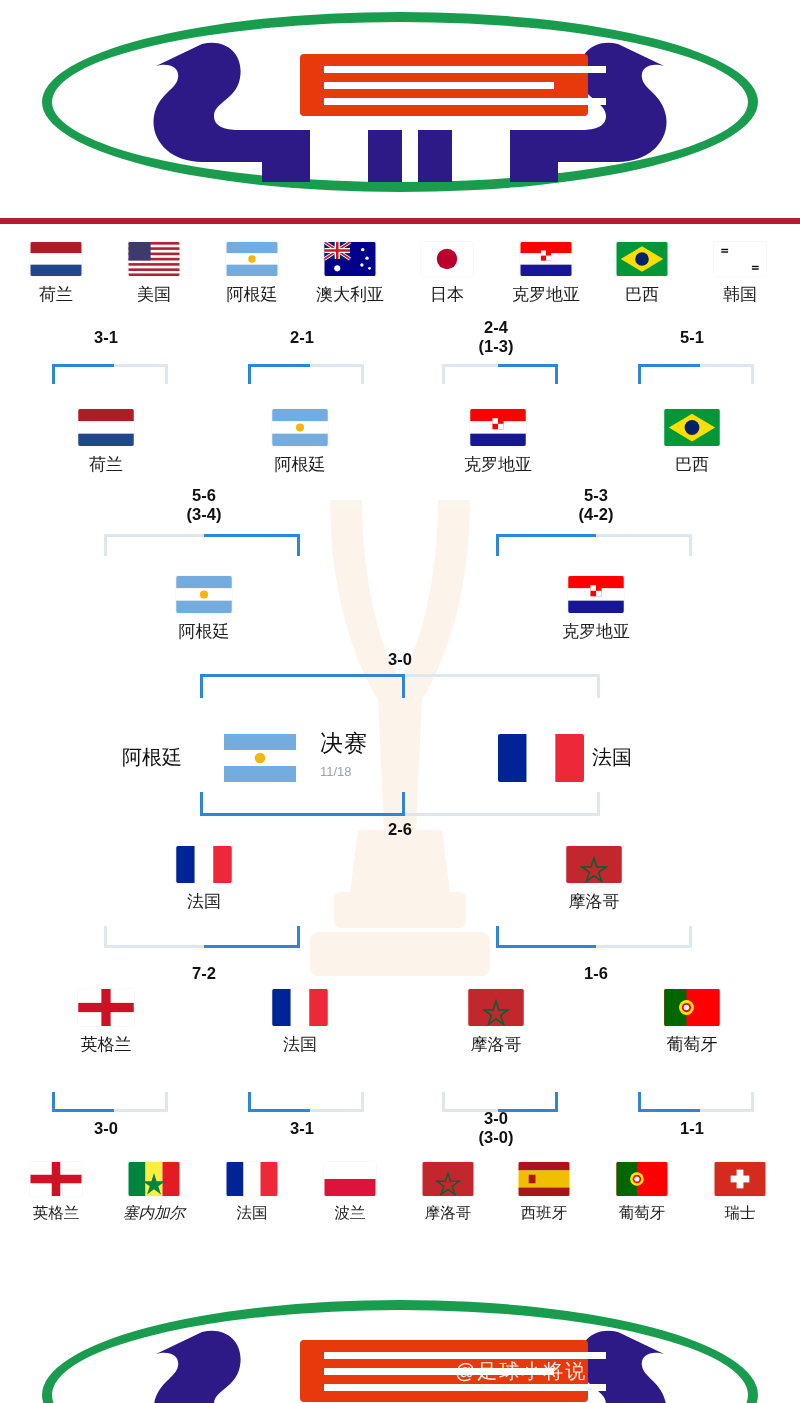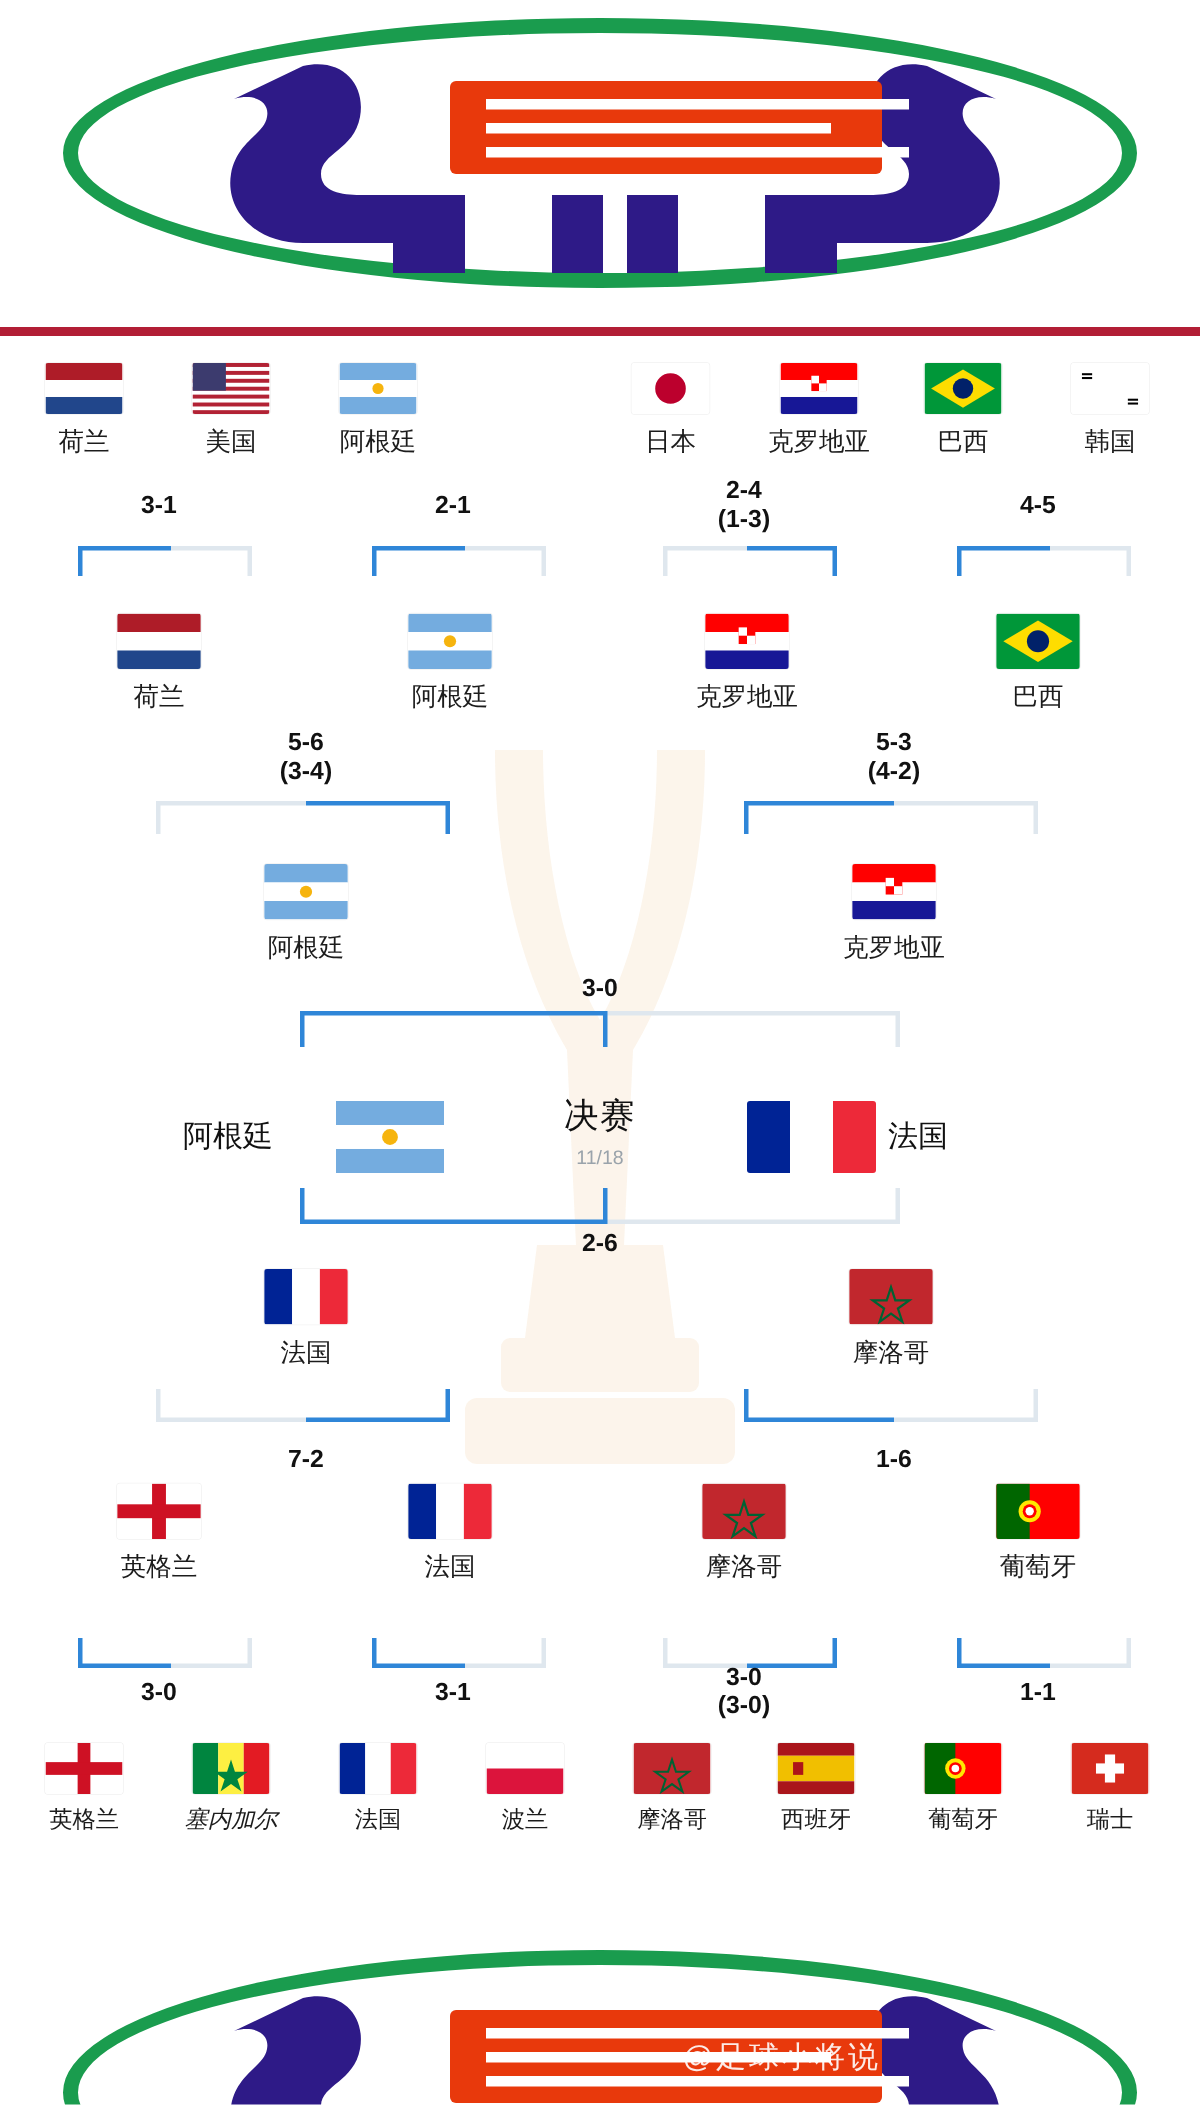--- a/index.html
+++ b/index.html
@@ -72,21 +72,21 @@
     position:absolute; text-align:center; font-weight:bold; font-size:16.5px;
     color:#111; line-height:1.16; white-space:nowrap;
   }
 
   .connector { position:absolute; }
   .conn-line { position:absolute; background:#2f86d8; }
   .conn-line.pale { background:#dfe7ee; }
 
   
   .final-label {
-    position:absolute; text-align:center; width:160px;
+    position:absolute; width:160px;
   }
   .final-label .t { font-size:23px; color:#111; font-weight:400; letter-spacing:1px; }
   .final-label .d { font-size:13px; color:#9aa3ab; margin-top:5px; }
 
   .final-team-name { position:absolute; font-size:20px; color:#111; white-space:nowrap; }
   .final-flag { position:absolute; width:66px; height:44px; border-radius:2px; overflow:hidden; }
   .final-flag svg { width:100%; height:100%; display:block; }
 </style>
 </head>
 <body>
@@ -156,20 +156,38 @@
       <svg viewBox="0 0 60 40">
           <rect width="60" height="13.33" fill="#74ACDF"></rect>
           <rect y="13.33" width="60" height="13.33" fill="#fff"></rect>
           <rect y="26.66" width="60" height="13.34" fill="#74ACDF"></rect>
           <circle cx="30" cy="20" r="4.4" fill="#F6B40E"></circle>
         </svg>
     </span>
     <div class="team-name">阿根廷</div>
   </div>
 
+  <div class="node" style="left:310px; top:18px; width:80px;">
+    <span class="flag sm" style="margin:0 auto;">
+      <svg viewBox="0 0 60 40">
+        <rect width="60" height="40" fill="#00008B"></rect>
+        <rect width="30" height="20" fill="#00247D"></rect>
+        <path d="M0 0 L30 20 M30 0 L0 20" stroke="#fff" stroke-width="4"></path>
+        <path d="M0 0 L30 20 M30 0 L0 20" stroke="#CF142B" stroke-width="2"></path>
+        <path d="M15 0 L15 20 M0 10 L30 10" stroke="#fff" stroke-width="6"></path>
+        <path d="M15 0 L15 20 M0 10 L30 10" stroke="#CF142B" stroke-width="3"></path>
+        <circle cx="15" cy="31" r="3.6" fill="#fff"></circle>
+        <circle cx="45" cy="9" r="2" fill="#fff"></circle>
+          <circle cx="50" cy="19" r="2" fill="#fff"></circle>
+        <circle cx="44" cy="27" r="2" fill="#fff"></circle>
+          <circle cx="53" cy="31" r="1.6" fill="#fff"></circle>
+      </svg>
+    </span>
+    <div class="team-name">澳大利亚</div>
+  </div>
 
   <div class="node" style="left:414px; top:18px; width:66px;">
     <span class="flag sm">
       <svg viewBox="0 0 60 40">
           <rect width="60" height="40" fill="#fff"></rect>
           <circle cx="30" cy="20" r="12" fill="#BC002D"></circle>
         </svg>
     </span>
     <div class="team-name">日本</div>
   </div>
@@ -212,21 +230,21 @@
             <rect x="44" y="31" width="8" height="1.6"></rect>
           </g>
         </svg>
     </span>
     <div class="team-name">韩国</div>
   </div>
 
   <div class="score" style="left:66px; top:104px; width:80px;">3-1</div>
   <div class="score" style="left:262px; top:104px; width:80px;">2-1</div>
   <div class="score" style="left:456px; top:94px; width:80px;">2-4<br>(1-3)</div>
-  <div class="score" style="left:652px; top:104px; width:80px;">4-5</div>
+  <div class="score" style="left:652px; top:104px; width:80px;">5-1</div>
 
   <div class="connector" style="left:52px; top:140px; width:116px; height:22px;">
     <div class="conn-line" style="left:0; top:0; width:62px; height:3px;"></div>
     <div class="conn-line pale" style="left:62px; top:0; width:54px; height:3px;"></div>
     <div class="conn-line" style="left:0; top:0; width:3px; height:20px;"></div>
     <div class="conn-line pale" style="left:113px; top:0; width:3px; height:20px;"></div>
   </div>
   <div class="connector" style="left:248px; top:140px; width:116px; height:22px;">
     <div class="conn-line" style="left:0; top:0; width:62px; height:3px;"></div>
     <div class="conn-line pale" style="left:62px; top:0; width:54px; height:3px;"></div>

